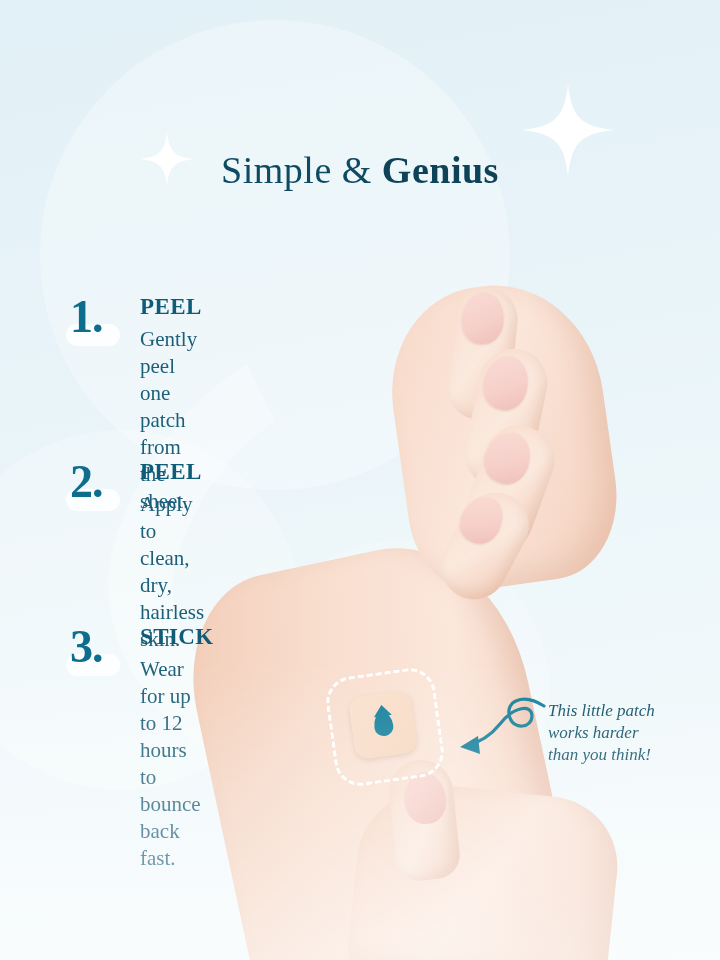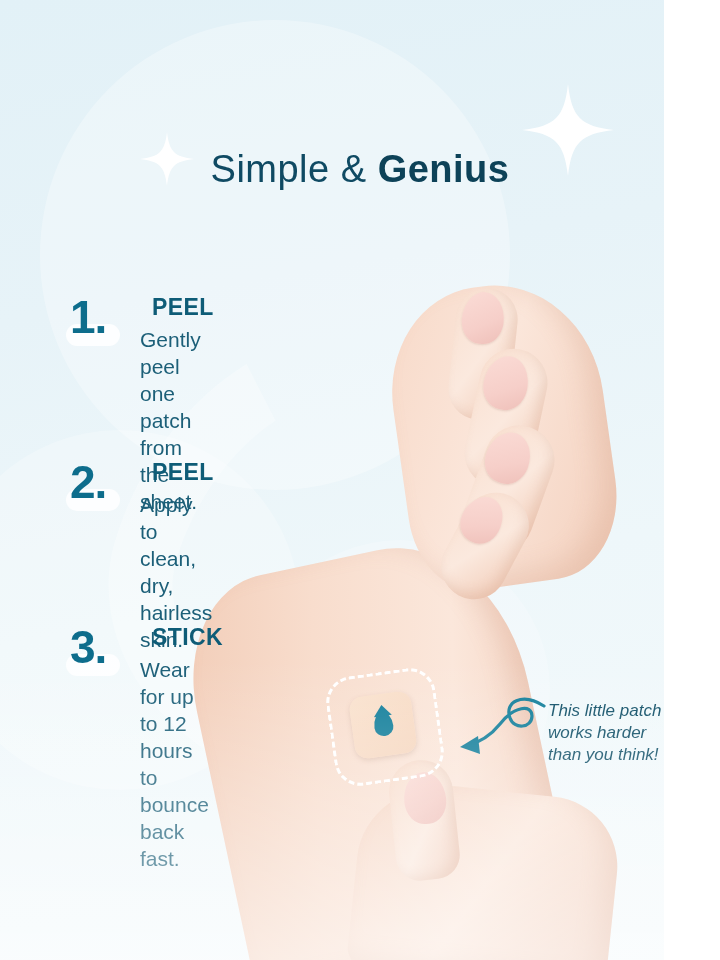--- a/index.html
+++ b/index.html
@@ -2,24 +2,24 @@
 <html><head>
 <meta charset="utf-8">
 <style>
   html, body {
     margin: 0;
     padding: 0;
     background: #ffffff;
   }
   #canvas {
     position: relative;
-    width: 664px;
+    width: 720px;
     height: 960px;
     overflow: hidden;
-    font-family: Liberation Sans, sans-serif;
+    font-family: Liberation Serif, serif;
     background: linear-gradient(170deg, #e2f1f7 0%, #e7f3f8 30%, #eef7fa 60%, #f4fafc 100%);
   }
 
   
   .blob {
     position: absolute;
     border-radius: 50%;
     background: rgba(255,255,255,0.38);
     filter: blur(0.5px);
   }
@@ -87,21 +87,21 @@
     letter-spacing: -1px;
   }
   .num-pill {
     position: absolute;
     width: 54px; height: 22px;
     background: rgba(255,255,255,0.85);
     border-radius: 11px;
   }
   .step-title {
     position: absolute;
-    left: 82px; top: 4px;
+    left: 70px; top: 4px;
     font-size: 23px;
     font-weight: 700;
     color: #0e5c77;
     letter-spacing: 0.4px;
   }
   .step-body {
     position: absolute;
     left: 70px; top: 36px;
     font-size: 21px;
     line-height: 27px;

